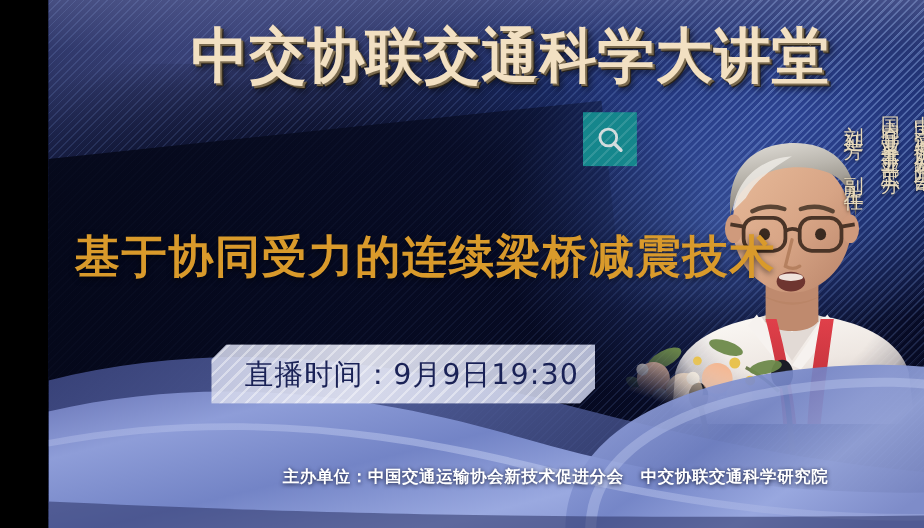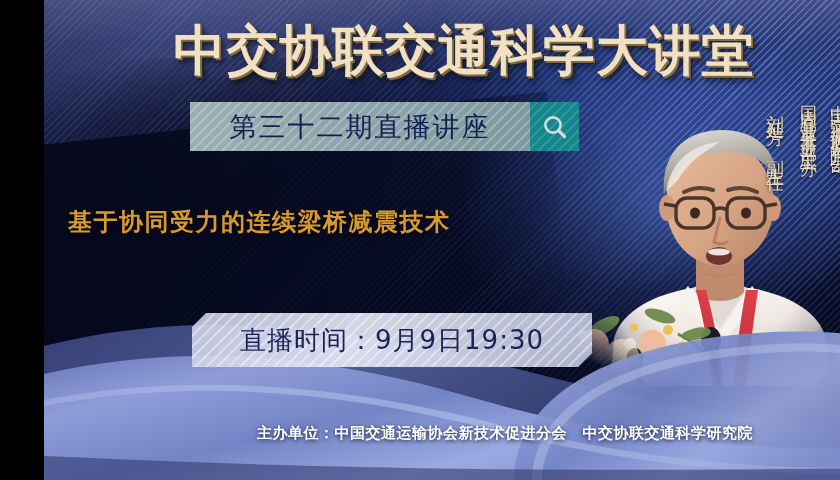--- a/index.html
+++ b/index.html
@@ -144,36 +144,37 @@
       -45deg,
       rgba(255,255,255,0.12) 0px,
       rgba(255,255,255,0.12) 2px,
       rgba(0,0,0,0) 2px,
       rgba(0,0,0,0) 7px);
   }
 
   
   .topic {
     position: absolute; left: 24px; top: 206px;
-    font-size: 24px; font-weight: 700;
+    font-size: 41px; font-weight: 700;
     color: #d99a2b;
     letter-spacing: 1.5px;
     white-space: nowrap;
     font-family: "DejaVu Sans", "Liberation Sans", sans-serif;
     text-shadow: 0 2px 6px rgba(0,0,0,.55);
   }
 
   
   .time-banner {
     position: absolute; left: 148px; top: 313px;
-    width: 400px; height: 54px;
+    width: 333px; height: 54px;
     background: linear-gradient(110deg, rgba(206,210,232,0.88) 0%, rgba(226,228,242,0.93) 40%, rgba(196,202,228,0.88) 100%);
     clip-path: polygon(14px 0, 100% 0, 100% calc(100% - 14px), calc(100% - 14px) 100%, 0 100%, 0 14px);
     display:flex; align-items:center; justify-content:center;
     box-shadow: 0 3px 14px rgba(0,0,0,.4);
+    padding-left: 16px;
   }
   .time-banner::after {
     content:"";
     position:absolute; inset:0;
     background-image: repeating-linear-gradient(
       -45deg,
       rgba(255,255,255,0.40) 0px,
       rgba(255,255,255,0.40) 2px,
       rgba(0,0,0,0) 2px,
       rgba(0,0,0,0) 8px);
@@ -370,23 +371,20 @@
 
       <path d="M0 150 C150 122 300 134 460 176 C590 208 720 222 840 216 L840 222 C716 228 586 214 456 182 C298 140 150 128 0 156 Z" fill="url(#w3)" opacity=".5"></path>
       <path d="M488 230 C490 156 574 108 706 96 C772 90 818 96 840 102 L840 110 C816 104 770 98 708 104 C582 116 500 160 498 230 Z" fill="#c6d0f2" opacity=".38"></path>
 
       <path d="M0 206 C180 214 420 224 840 218 L840 230 L0 230 Z" fill="#2b3366" opacity=".55"></path>
     </svg>
   </div>
 
   <div class="main-title">中交协联交通科学大讲堂</div>
 
-  <div class="sub-band">
-    <span class="sub-band-text">第三十二期直播讲座</span>
-  </div>
   <div class="search-box">
     <svg width="26" height="26" viewBox="0 0 26 26" style="position:relative;z-index:2">
       <circle cx="11" cy="11" r="7.6" fill="none" stroke="#d3dcdd" stroke-width="2.6"></circle>
       <line x1="16.4" y1="16.4" x2="22.5" y2="22.5" stroke="#d3dcdd" stroke-width="3.2" stroke-linecap="round"></line>
     </svg>
   </div>
 
   <div class="topic">基于协同受力的连续梁桥减震技术</div>
 
   <div class="time-banner">

